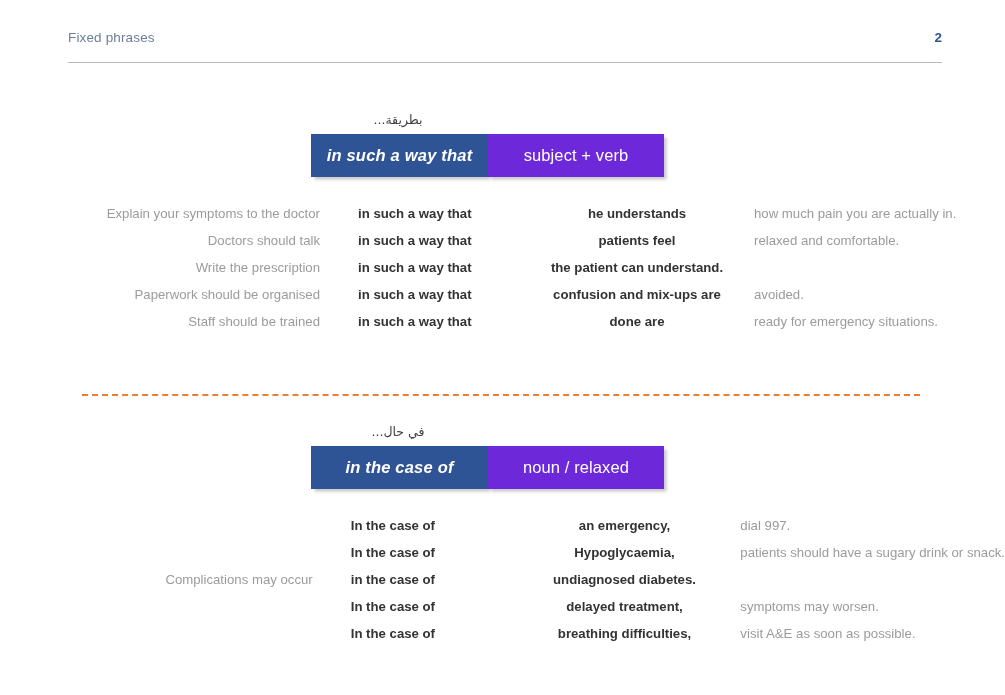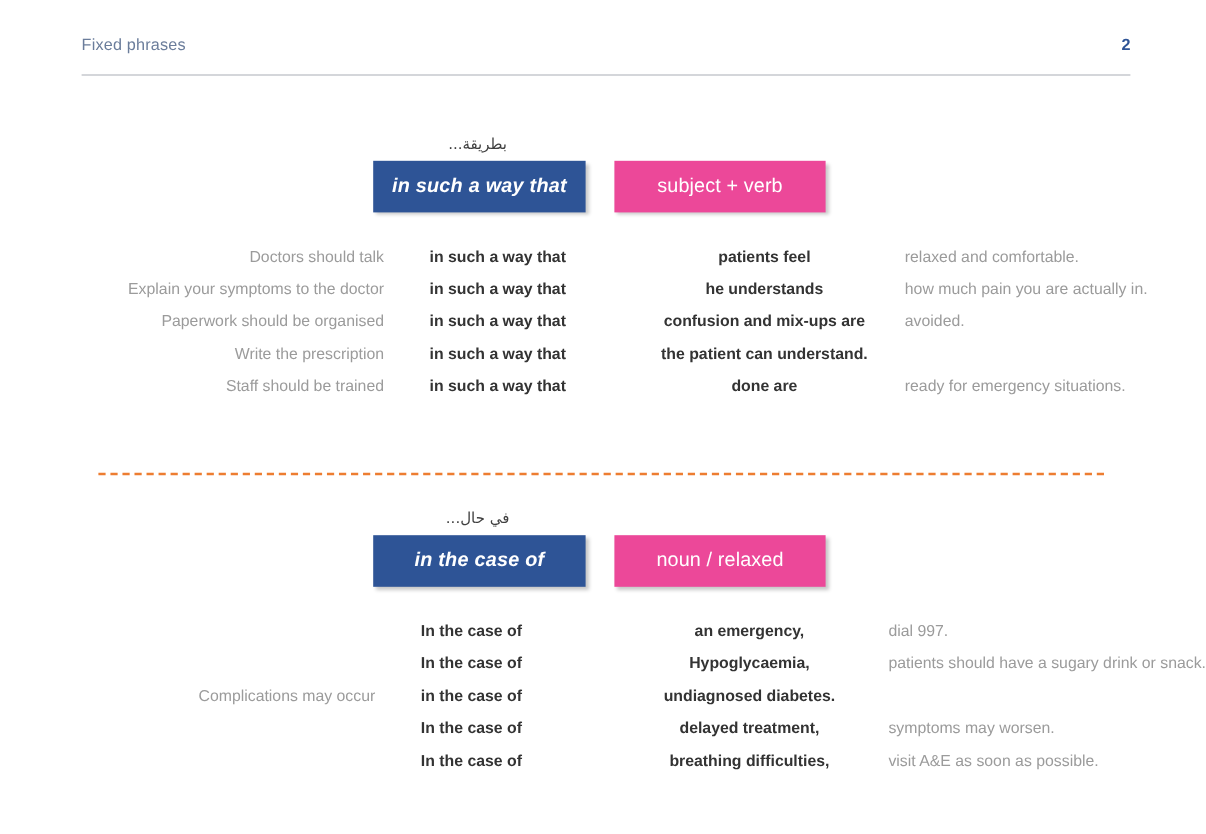--- a/index.html
+++ b/index.html
@@ -81,23 +81,23 @@
   .label-box.primary {
     left: 311px;
     width: 177px;
     background: #2e5496;
     font-weight: bold;
     font-style: italic;
     font-size: 16.5px;
     letter-spacing: .2px;
   }
   .label-box.secondary {
-    left: 512px;
+    left: 488px;
     width: 176px;
-    background: #ec4899;
+    background: #6d28d9;
     font-weight: normal;
     font-style: normal;
     font-size: 16.5px;
     letter-spacing: .1px;
   }
 
   
   .phrase-table {
     position: absolute;
     top: 88px;
@@ -159,42 +159,42 @@
   <div class="arabic-gloss">بطريقة...</div>
 
   <div class="label-row">
     <div class="label-box primary">in such a way that</div>
     <div class="label-box secondary">subject + verb</div>
   </div>
 
   <table class="phrase-table">
     <tbody>
       <tr>
+        <td class="col-subject">Explain your symptoms to the doctor</td>
+        <td class="col-phrase">in such a way that</td>
+        <td class="col-complement">he understands</td>
+        <td class="col-rest">how much pain you are actually in.</td>
+      </tr>
+      <tr>
         <td class="col-subject">Doctors should talk</td>
         <td class="col-phrase">in such a way that</td>
         <td class="col-complement">patients feel</td>
         <td class="col-rest">relaxed and comfortable.</td>
       </tr>
       <tr>
-        <td class="col-subject">Explain your symptoms to the doctor</td>
-        <td class="col-phrase">in such a way that</td>
-        <td class="col-complement">he understands</td>
-        <td class="col-rest">how much pain you are actually in.</td>
+        <td class="col-subject">Write the prescription</td>
+        <td class="col-phrase">in such a way that</td>
+        <td class="col-complement">the patient can understand.</td>
+        <td class="col-rest"></td>
       </tr>
       <tr>
         <td class="col-subject">Paperwork should be organised</td>
         <td class="col-phrase">in such a way that</td>
         <td class="col-complement">confusion and mix-ups are</td>
         <td class="col-rest">avoided.</td>
-      </tr>
-      <tr>
-        <td class="col-subject">Write the prescription</td>
-        <td class="col-phrase">in such a way that</td>
-        <td class="col-complement">the patient can understand.</td>
-        <td class="col-rest"></td>
       </tr>
       <tr>
         <td class="col-subject">Staff should be trained</td>
         <td class="col-phrase">in such a way that</td>
         <td class="col-complement">done are</td>
         <td class="col-rest">ready for emergency situations.</td>
       </tr>
     </tbody>
   </table>
 </div>

